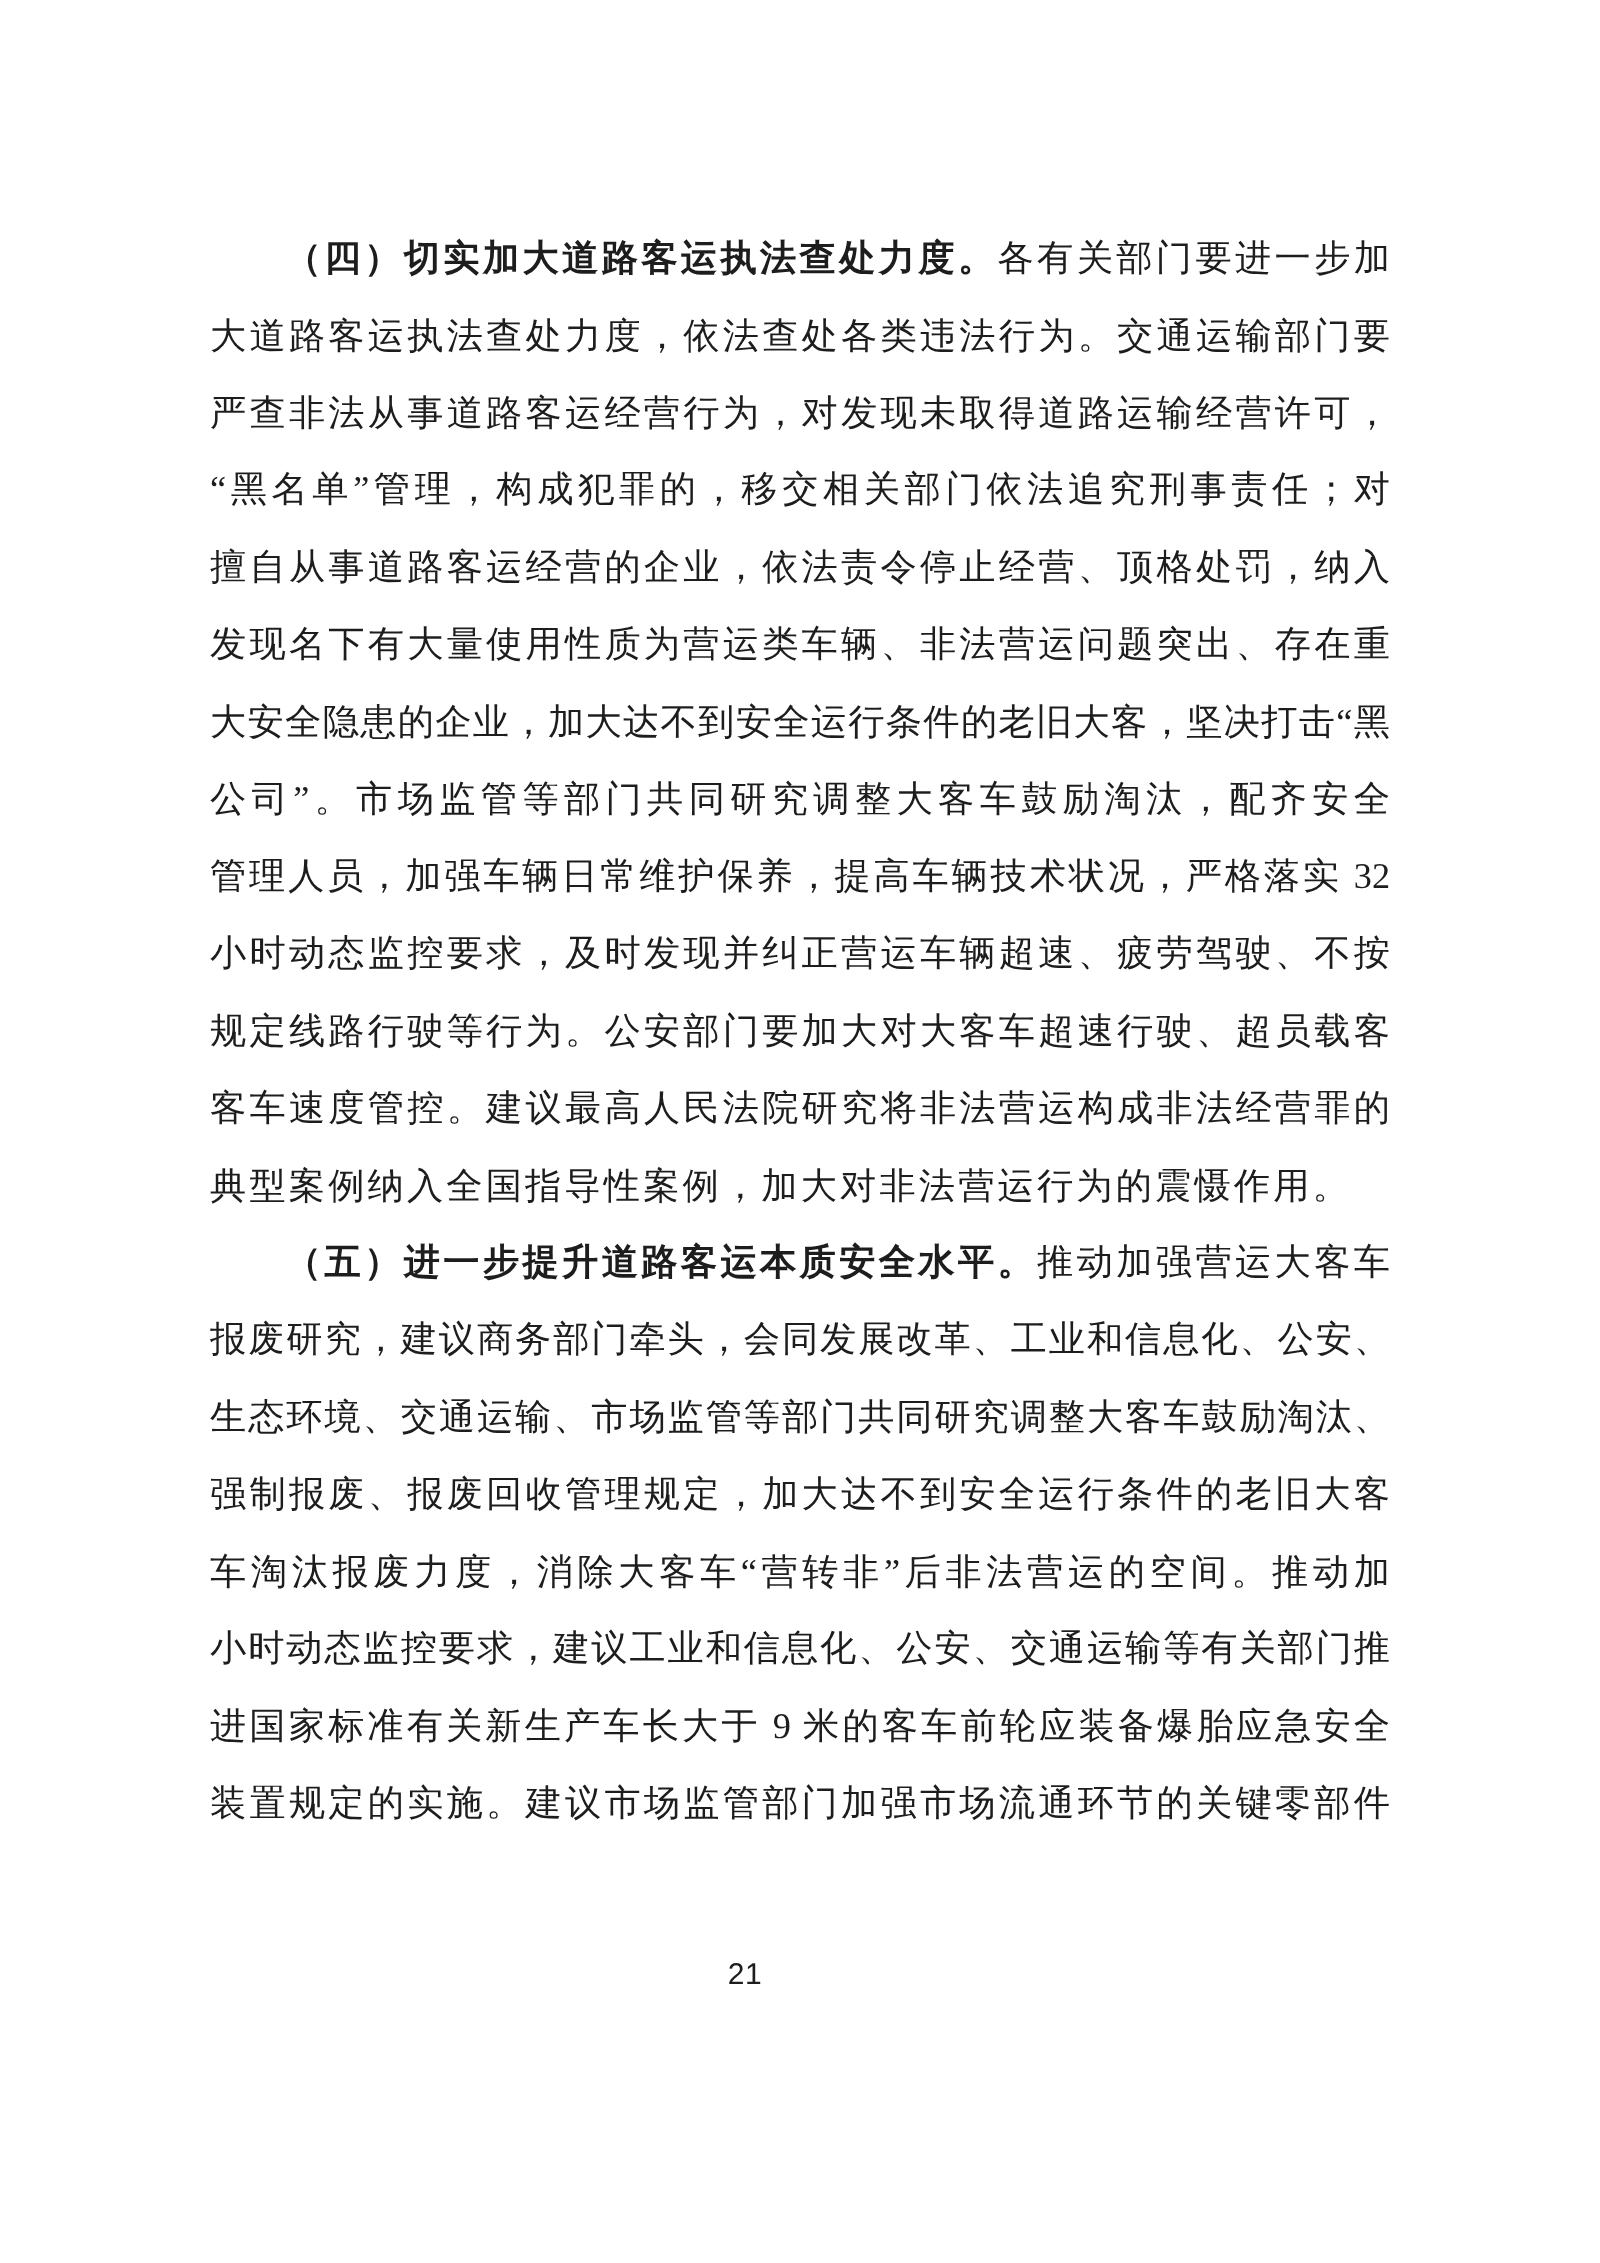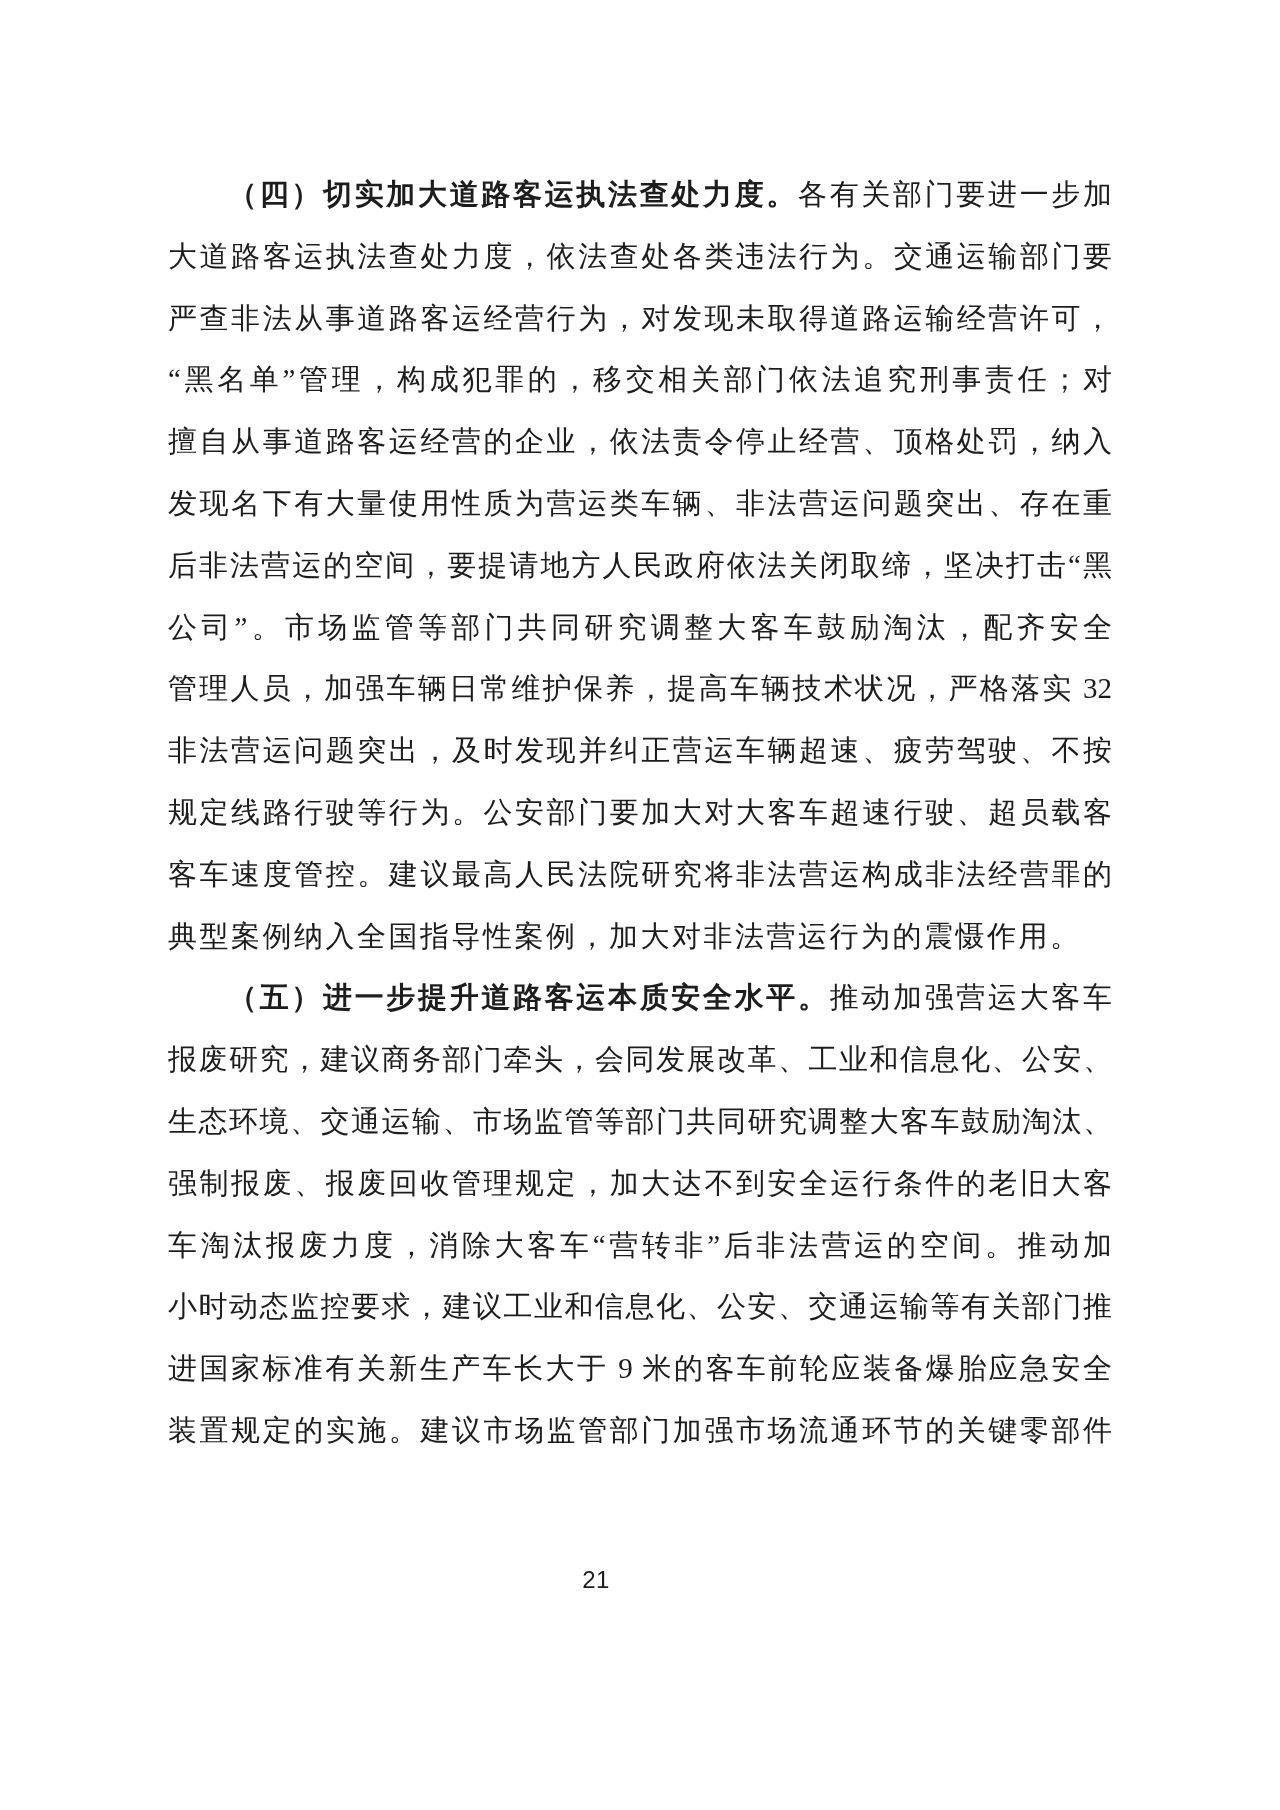--- a/index.html
+++ b/index.html
@@ -12,21 +12,21 @@
     width: 1280px;
     height: 1810px;
     background: #ffffff;
     overflow: hidden;
     font-family: "Liberation Serif", "DejaVu Serif", serif;
     color: #1d1d1d;
   }
   .content {
     position: absolute;
     left: 168px;
-    top: 164px;
+    top: 177px;
     width: 944px;
   }
   .line {
     height: 61.8px;
     line-height: 61.8px;
     font-size: 29px;
     letter-spacing: 0px;
     text-align: justify;
     text-align-last: justify;
     text-justify: inter-character;
@@ -61,24 +61,24 @@
 <div class="page">
 
   <div class="content">
 
     <div class="line indent"><span class="b">（四）切实加大道路客运执法查处力度。</span><span>各有关部门要进一步加</span></div>
     <div class="line">大道路客运执法查处力度，依法查处各类违法行为。交通运输部门要</div>
     <div class="line">严查非法从事道路客运经营行为，对发现未取得道路运输经营许可，</div>
     <div class="line">“黑名单”管理，构成犯罪的，移交相关部门依法追究刑事责任；对</div>
     <div class="line">擅自从事道路客运经营的企业，依法责令停止经营、顶格处罚，纳入</div>
     <div class="line">发现名下有大量使用性质为营运类车辆、非法营运问题突出、存在重</div>
-    <div class="line">后非法营运的空间，要提请地方人民政府依法关闭取缔，坚决打击“黑</div>
+    <div class="line">大安全隐患的企业，加大达不到安全运行条件的老旧大客，坚决打击“黑</div>
     <div class="line">公司”。市场监管等部门共同研究调整大客车鼓励淘汰，配齐安全</div>
     <div class="line">管理人员，加强车辆日常维护保养，提高车辆技术状况，严格落实 32</div>
-    <div class="line">非法营运问题突出，及时发现并纠正营运车辆超速、疲劳驾驶、不按</div>
+    <div class="line">小时动态监控要求，及时发现并纠正营运车辆超速、疲劳驾驶、不按</div>
     <div class="line">规定线路行驶等行为。公安部门要加大对大客车超速行驶、超员载客</div>
     <div class="line">客车速度管控。建议最高人民法院研究将非法营运构成非法经营罪的</div>
     <div class="line last">典型案例纳入全国指导性案例，加大对非法营运行为的震慑作用。</div>
 
     <div class="line indent"><span class="b">（五）进一步提升道路客运本质安全水平。</span><span>推动加强营运大客车</span></div>
     <div class="line">报废研究，建议商务部门牵头，会同发展改革、工业和信息化、公安、</div>
     <div class="line">生态环境、交通运输、市场监管等部门共同研究调整大客车鼓励淘汰、</div>
     <div class="line">强制报废、报废回收管理规定，加大达不到安全运行条件的老旧大客</div>
     <div class="line">车淘汰报废力度，消除大客车“营转非”后非法营运的空间。推动加</div>
     <div class="line">小时动态监控要求，建议工业和信息化、公安、交通运输等有关部门推</div>

